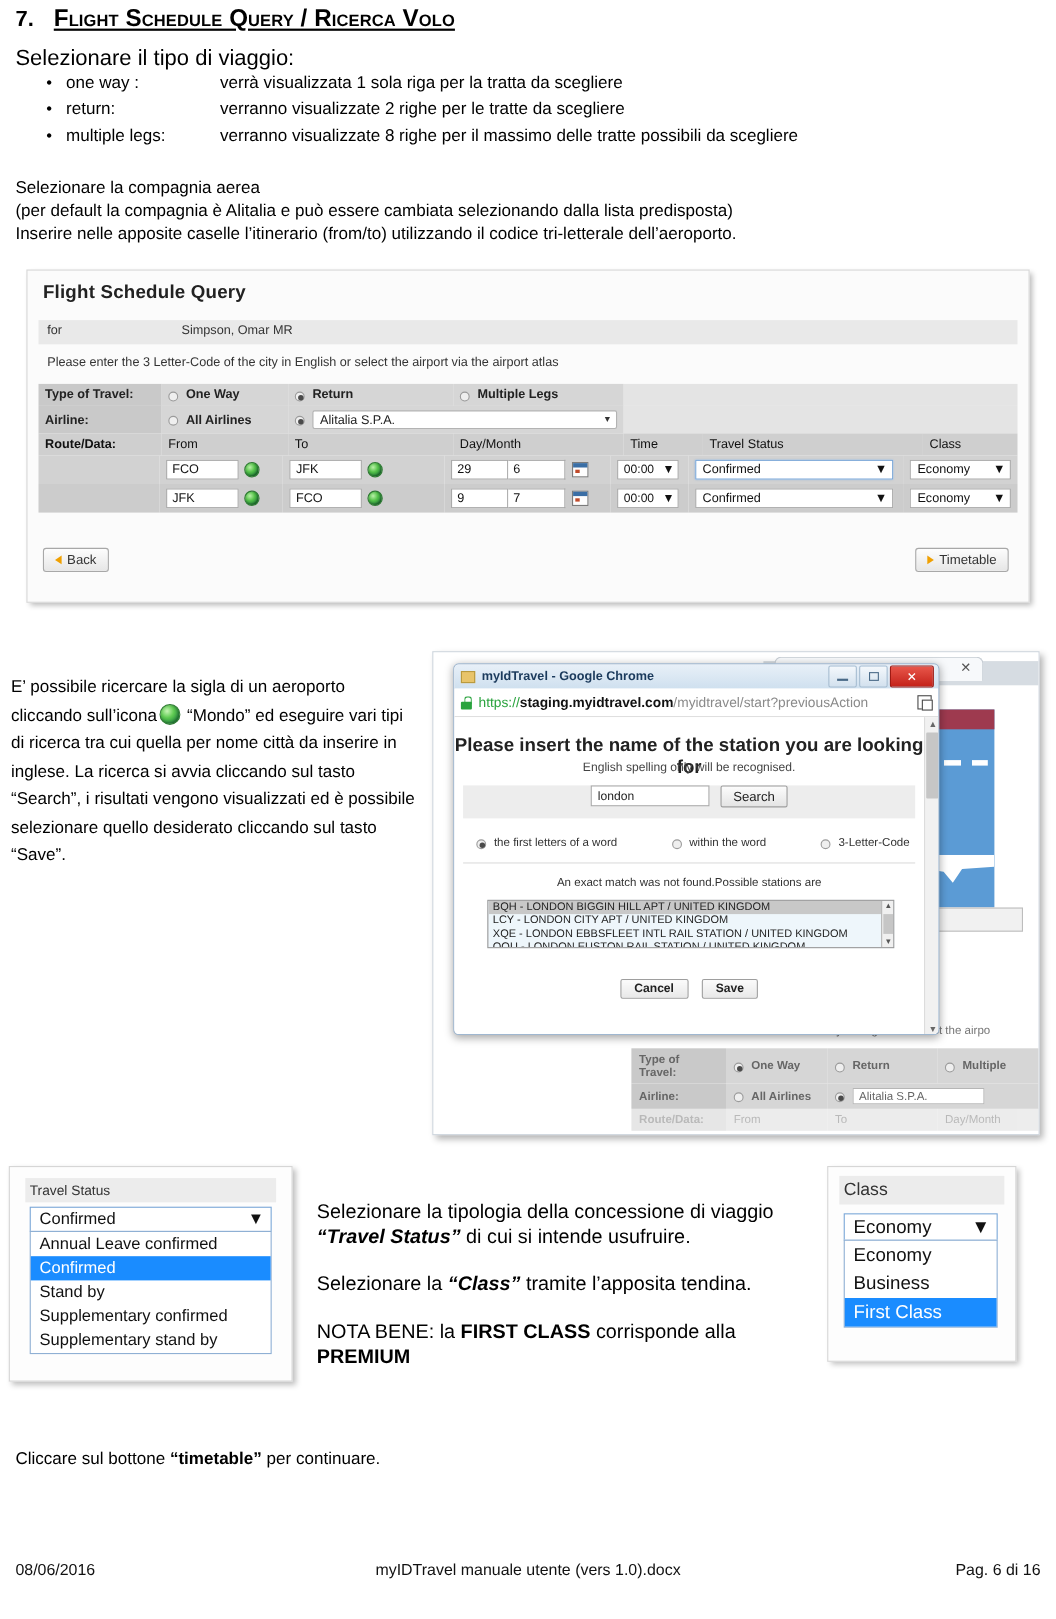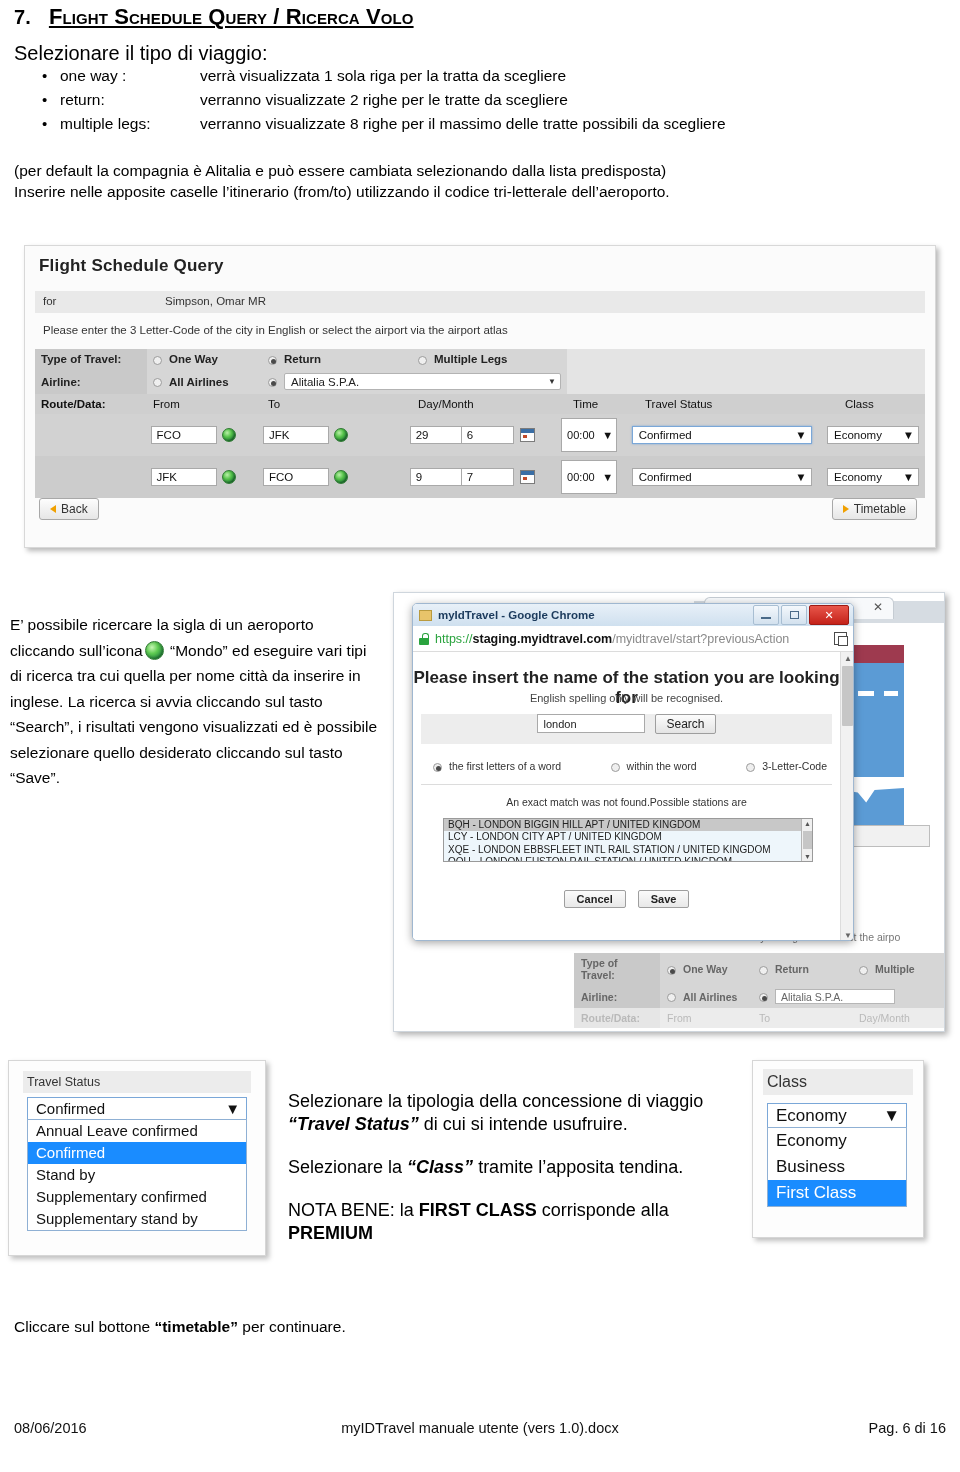--- a/index.html
+++ b/index.html
@@ -106,21 +106,21 @@
     box-shadow:inset -1px -1px 2px rgba(0,0,0,.35);
   }
   .calicon {
     width:15px; height:14px; margin-left:6px; flex:none;
     background:#fdfdfd; border:1px solid #7b7b7b; position:relative;
   }
   .calicon::before { content:""; position:absolute; left:0; top:0; right:0; height:4px; background:#3a6ea5; }
   .calicon::after  { content:""; position:absolute; left:2px; top:6px; width:4px; height:3px; background:#c04a2a; }
 
   .timesel {
-    background:#fff; border:1px solid #a9a9a9; height:34px; width:56px;
+    background:#fff; border:1px solid #a9a9a9; height:18px; width:56px;
     display:flex; align-items:center; justify-content:space-between; padding:0 3px 0 5px;
     font-size:11px; color:#111;
   }
   .statsel {
     background:#fff; border:1px solid #a9a9a9; height:18px; width:180px;
     display:flex; align-items:center; justify-content:space-between; padding:0 4px 0 6px;
     font-size:11.5px; color:#111;
   }
   .statsel.focus { border-color:#7aa7d8; box-shadow:0 0 2px rgba(90,150,220,.7); }
   .classsel {
@@ -324,20 +324,21 @@
       <span class="bdot">•</span>
       <span class="lbl">return:</span><span>verranno visualizzate 2 righe per le tratte da scegliere</span>
     </li>
     <li>
       <span class="bdot">•</span>
       <span class="lbl">multiple legs:</span><span>verranno visualizzate 8 righe per il massimo delle tratte possibili da scegliere</span>
     </li>
   </ul>
 
   <div class="para-a">
+    <div>Selezionare la compagnia aerea</div>
     <div>(per default la compagnia è Alitalia e può essere cambiata selezionando dalla lista predisposta)</div>
     <div>Inserire nelle apposite caselle l’itinerario (from/to) utilizzando il codice tri-letterale dell’aeroporto.</div>
   </div>
 
   <div class="shot1">
     <div class="fsq-title">Flight Schedule Query</div>
 
     <div class="row-for">
       <span class="k">for</span>
       <span class="v">Simpson, Omar MR</span>

